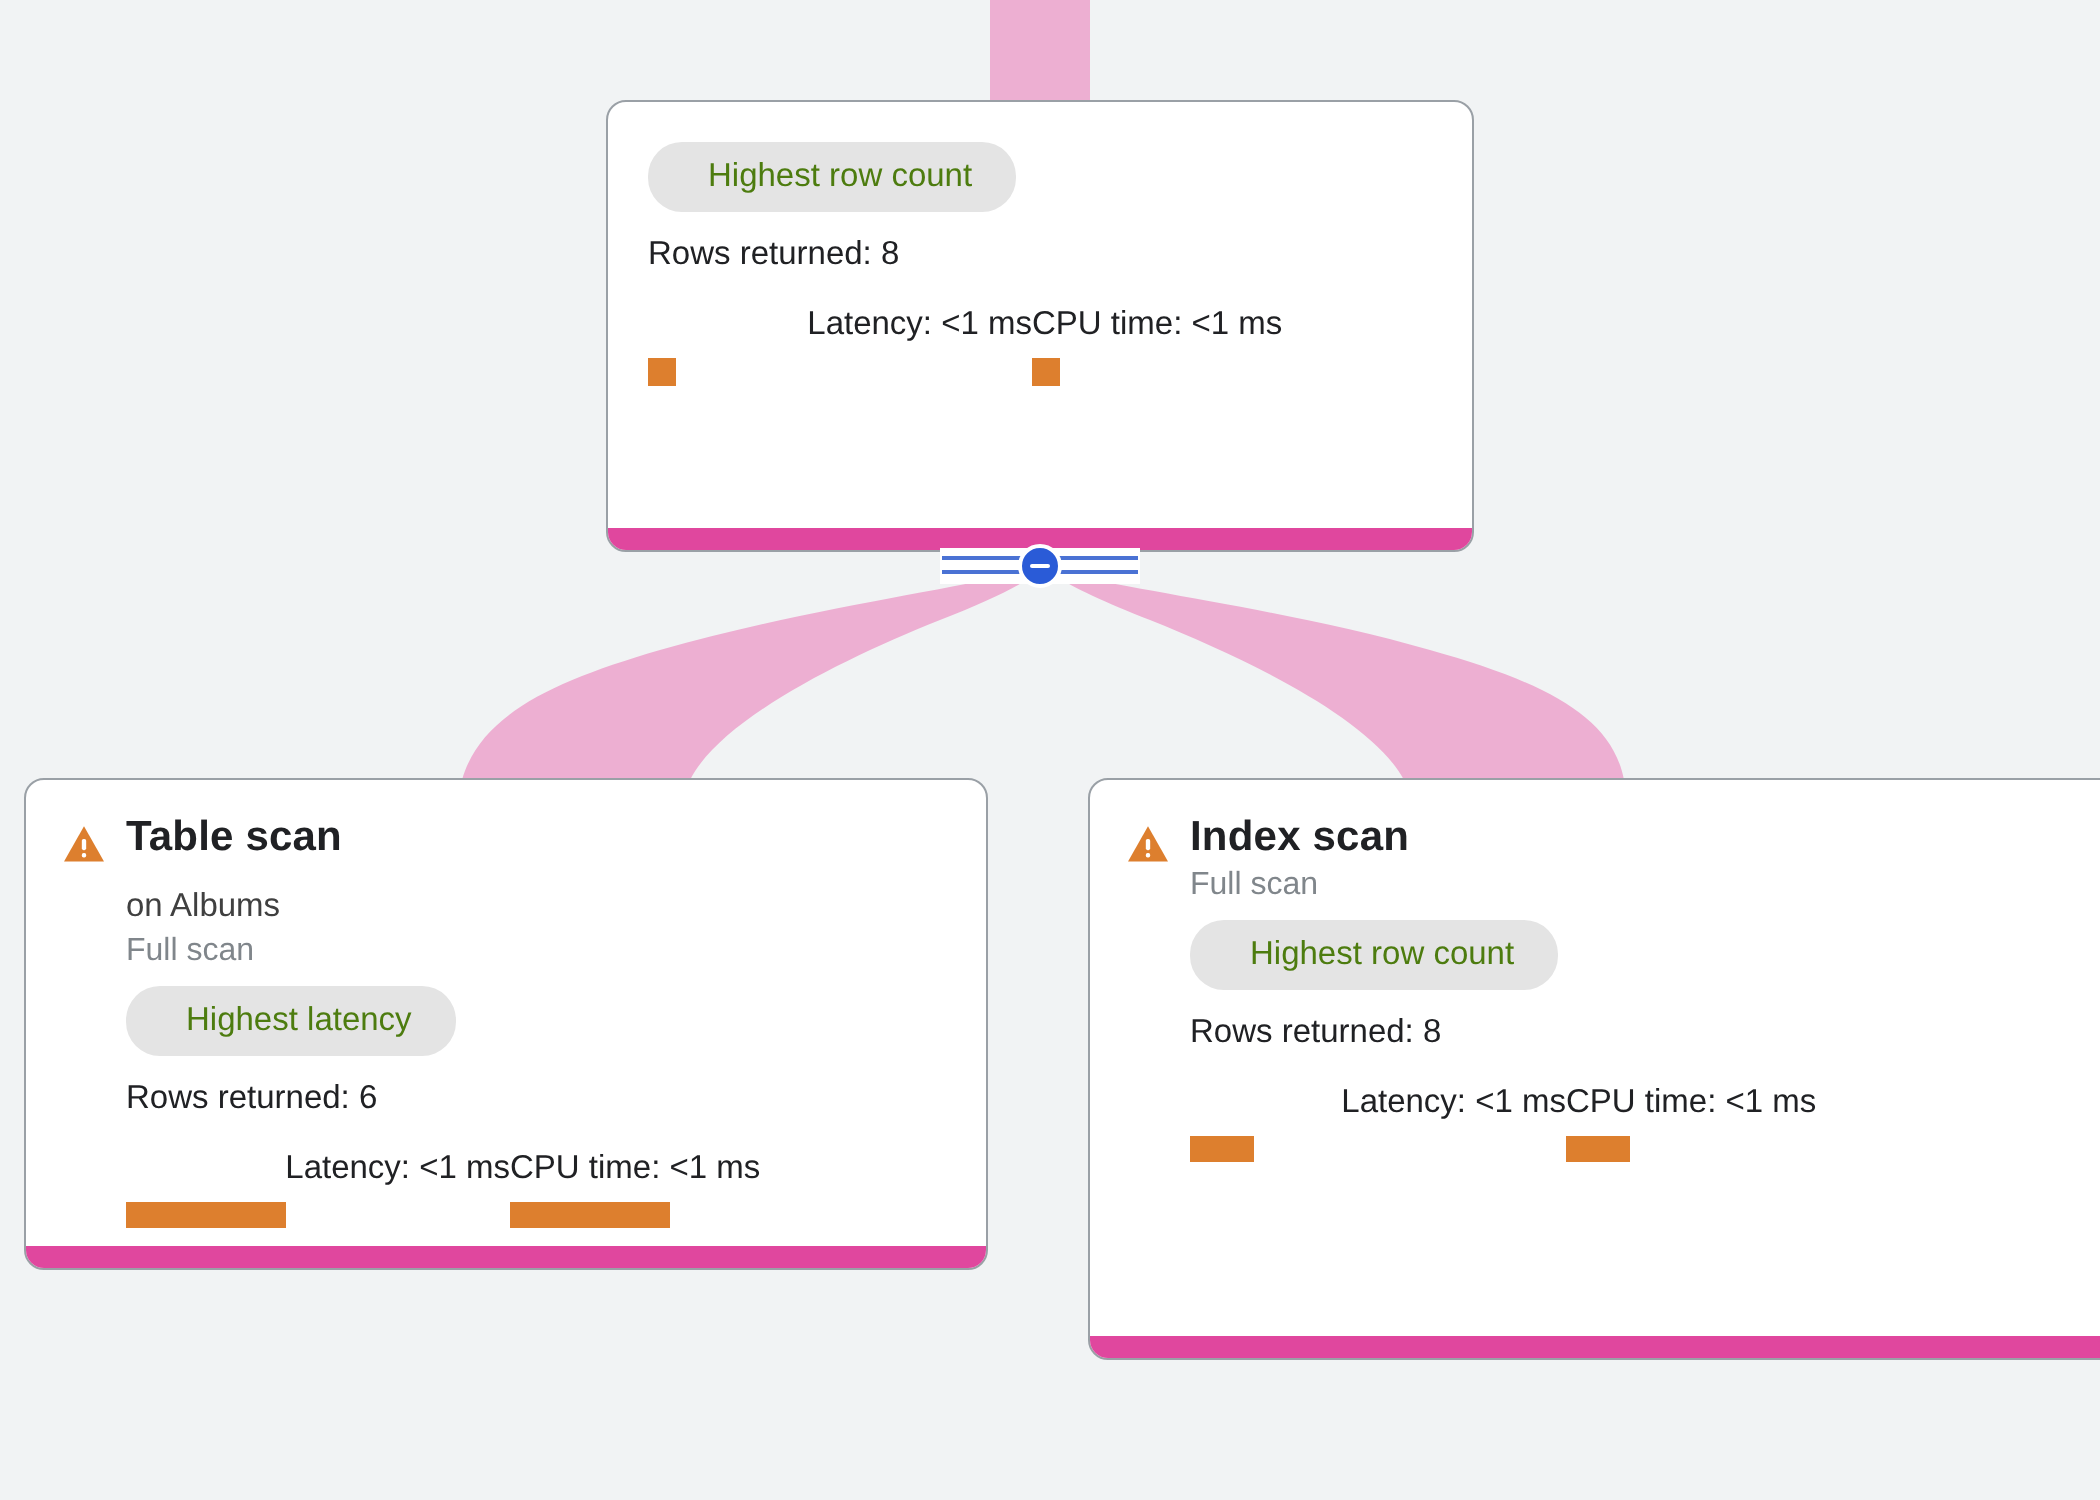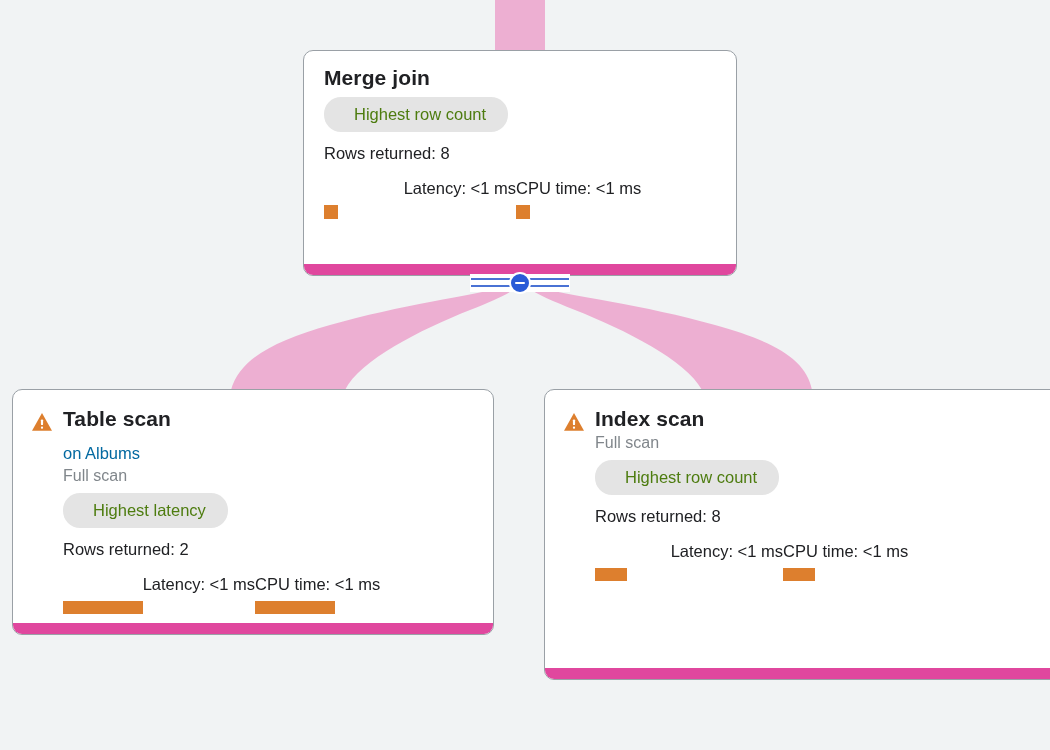--- a/index.html
+++ b/index.html
@@ -76,21 +76,21 @@
   .node-title {
     font-size: 21px;
     font-weight: bold;
     color: #202124;
     letter-spacing: 0.1px;
     line-height: 26px;
     white-space: nowrap;
   }
   .node-subtitle {
     font-size: 16.5px;
-    color: #0369a1;
+    color: #404040;
     line-height: 24px;
     margin-top: 9px;
     white-space: nowrap;
   }
   .node-subnote {
     font-size: 16px;
     color: #80868B;
     line-height: 22px;
     white-space: nowrap;
   }
@@ -249,25 +249,20 @@
              C 570,296 645,305 715,325
              C 772,341 806,358 812,390
              L 702,390
              C 686,360 625,330 575,310
              C 552,301 537,294 528,288
              Z"></path>
   </svg>
 
   <div class="node" id="node-merge-join">
     <div class="node-body">
-      <div class="node-header">
-        <div class="header-text">
-          <div class="node-title">Merge join</div>
-        </div>
-      </div>
       <div class="chips">
         <span class="chip">Highest row count</span>
       </div>
       <div class="rows-line">Rows returned: 8</div>
       <div class="metrics">
         <div class="metric metric-col-1">
           <div class="metric-label">Latency: &lt;1 ms</div>
           <div class="metric-bar"></div>
         </div>
         <div class="metric">
@@ -292,21 +287,21 @@
           <rect x="10.8" y="8.2" width="2.4" height="6.2" rx="1" fill="#ffffff"></rect>
           <rect x="10.8" y="16.0" width="2.4" height="2.4" rx="1" fill="#ffffff"></rect>
         </svg>
         <div class="header-text">
           <div class="node-title">Table scan</div>
           <div class="node-subtitle">on Albums</div>
           <div class="node-subnote">Full scan</div>
           <div class="chips">
             <span class="chip">Highest latency</span><br>
           </div>
-          <div class="rows-line">Rows returned: 2</div>
+          <div class="rows-line">Rows returned: 6</div>
           <div class="metrics">
             <div class="metric metric-col-1">
               <div class="metric-label">Latency: &lt;1 ms</div>
               <div class="metric-bar"></div>
             </div>
             <div class="metric">
               <div class="metric-label">CPU time: &lt;1 ms</div>
               <div class="metric-bar"></div>
             </div>
           </div>

